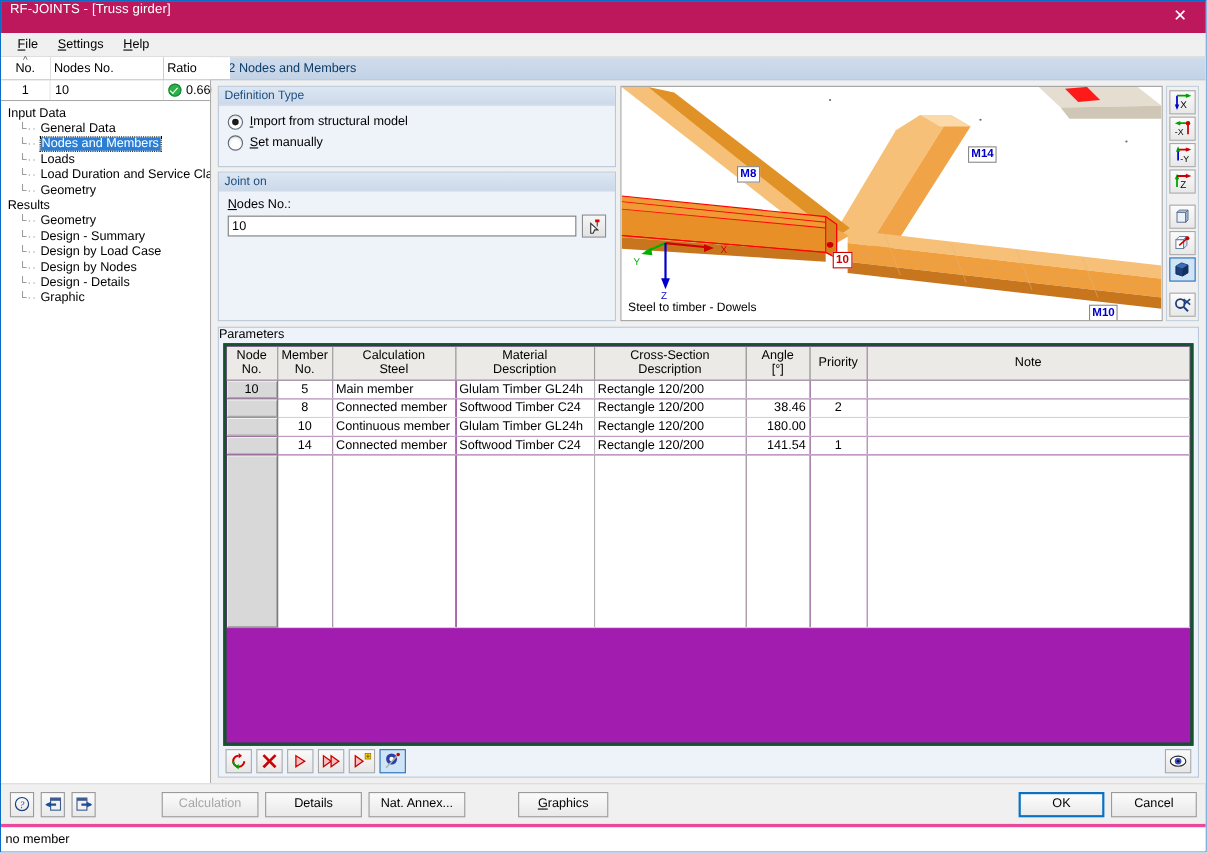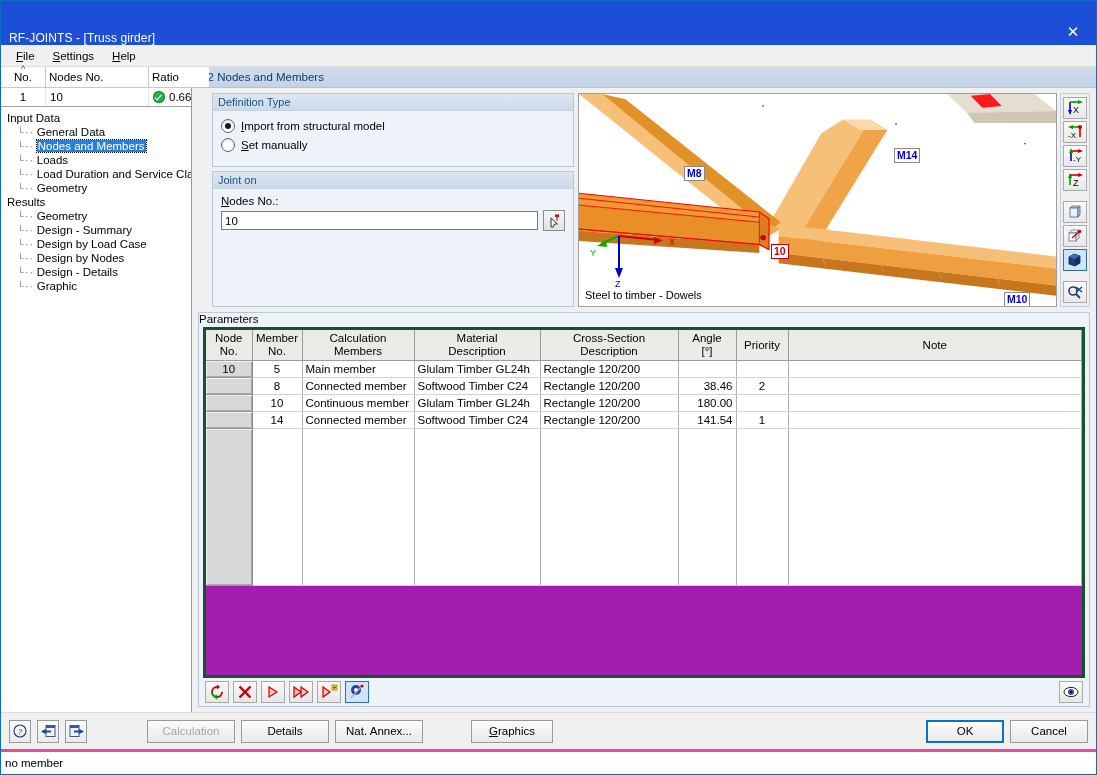--- a/index.html
+++ b/index.html
@@ -20,25 +20,25 @@
     width: 1097px; height: 775px;
     border: 1px solid #0a6cc4;
     box-sizing: border-box;
     background: #f0f0f0;
     display: flex;
     flex-direction: column;
   }
 
   
   .titlebar {
-    height: 44px;
-    background: #1d4ed8;
+    height: 29px;
+    background: #be185d;
     color: #ffffff;
     display: flex;
-    align-items: flex-end;
+    align-items: flex-start;
     flex: 0 0 auto;
     user-select: none;
   }
   .titlebar .title {
     padding-left: 8px;
     font-size: 12px;
     letter-spacing: .1px;
   }
   .titlebar .spacer { flex: 1 1 auto; }
   .win-close {
@@ -175,21 +175,20 @@
     padding-left: 6px;
     border-bottom: 1px solid #b4c4d8;
     flex: 0 0 auto;
   }
 
   .toprow {
     display: flex;
     flex: 0 0 auto;
     padding: 5px 6px 0 6px;
     gap: 4px;
-    margin-left: 14px;
   }
 
   
   .groupbox {
     border: 1px solid #b9c7d8;
     background: #eef3fa;
     position: relative;
     box-sizing: border-box;
   }
   .groupbox > .gb-title {
@@ -755,21 +754,21 @@
                 <th>
                   <div>Node</div>
                   <div>No.</div>
                 </th>
                 <th>
                   <div>Member</div>
                   <div>No.</div>
                 </th>
                 <th>
                   <div>Calculation</div>
-                  <div>Members</div>
+                  <div>Steel</div>
                 </th>
                 <th>
                   <div>Material</div>
                   <div>Description</div>
                 </th>
                 <th>
                   <div>Cross-Section</div>
                   <div>Description</div>
                 </th>
                 <th>

